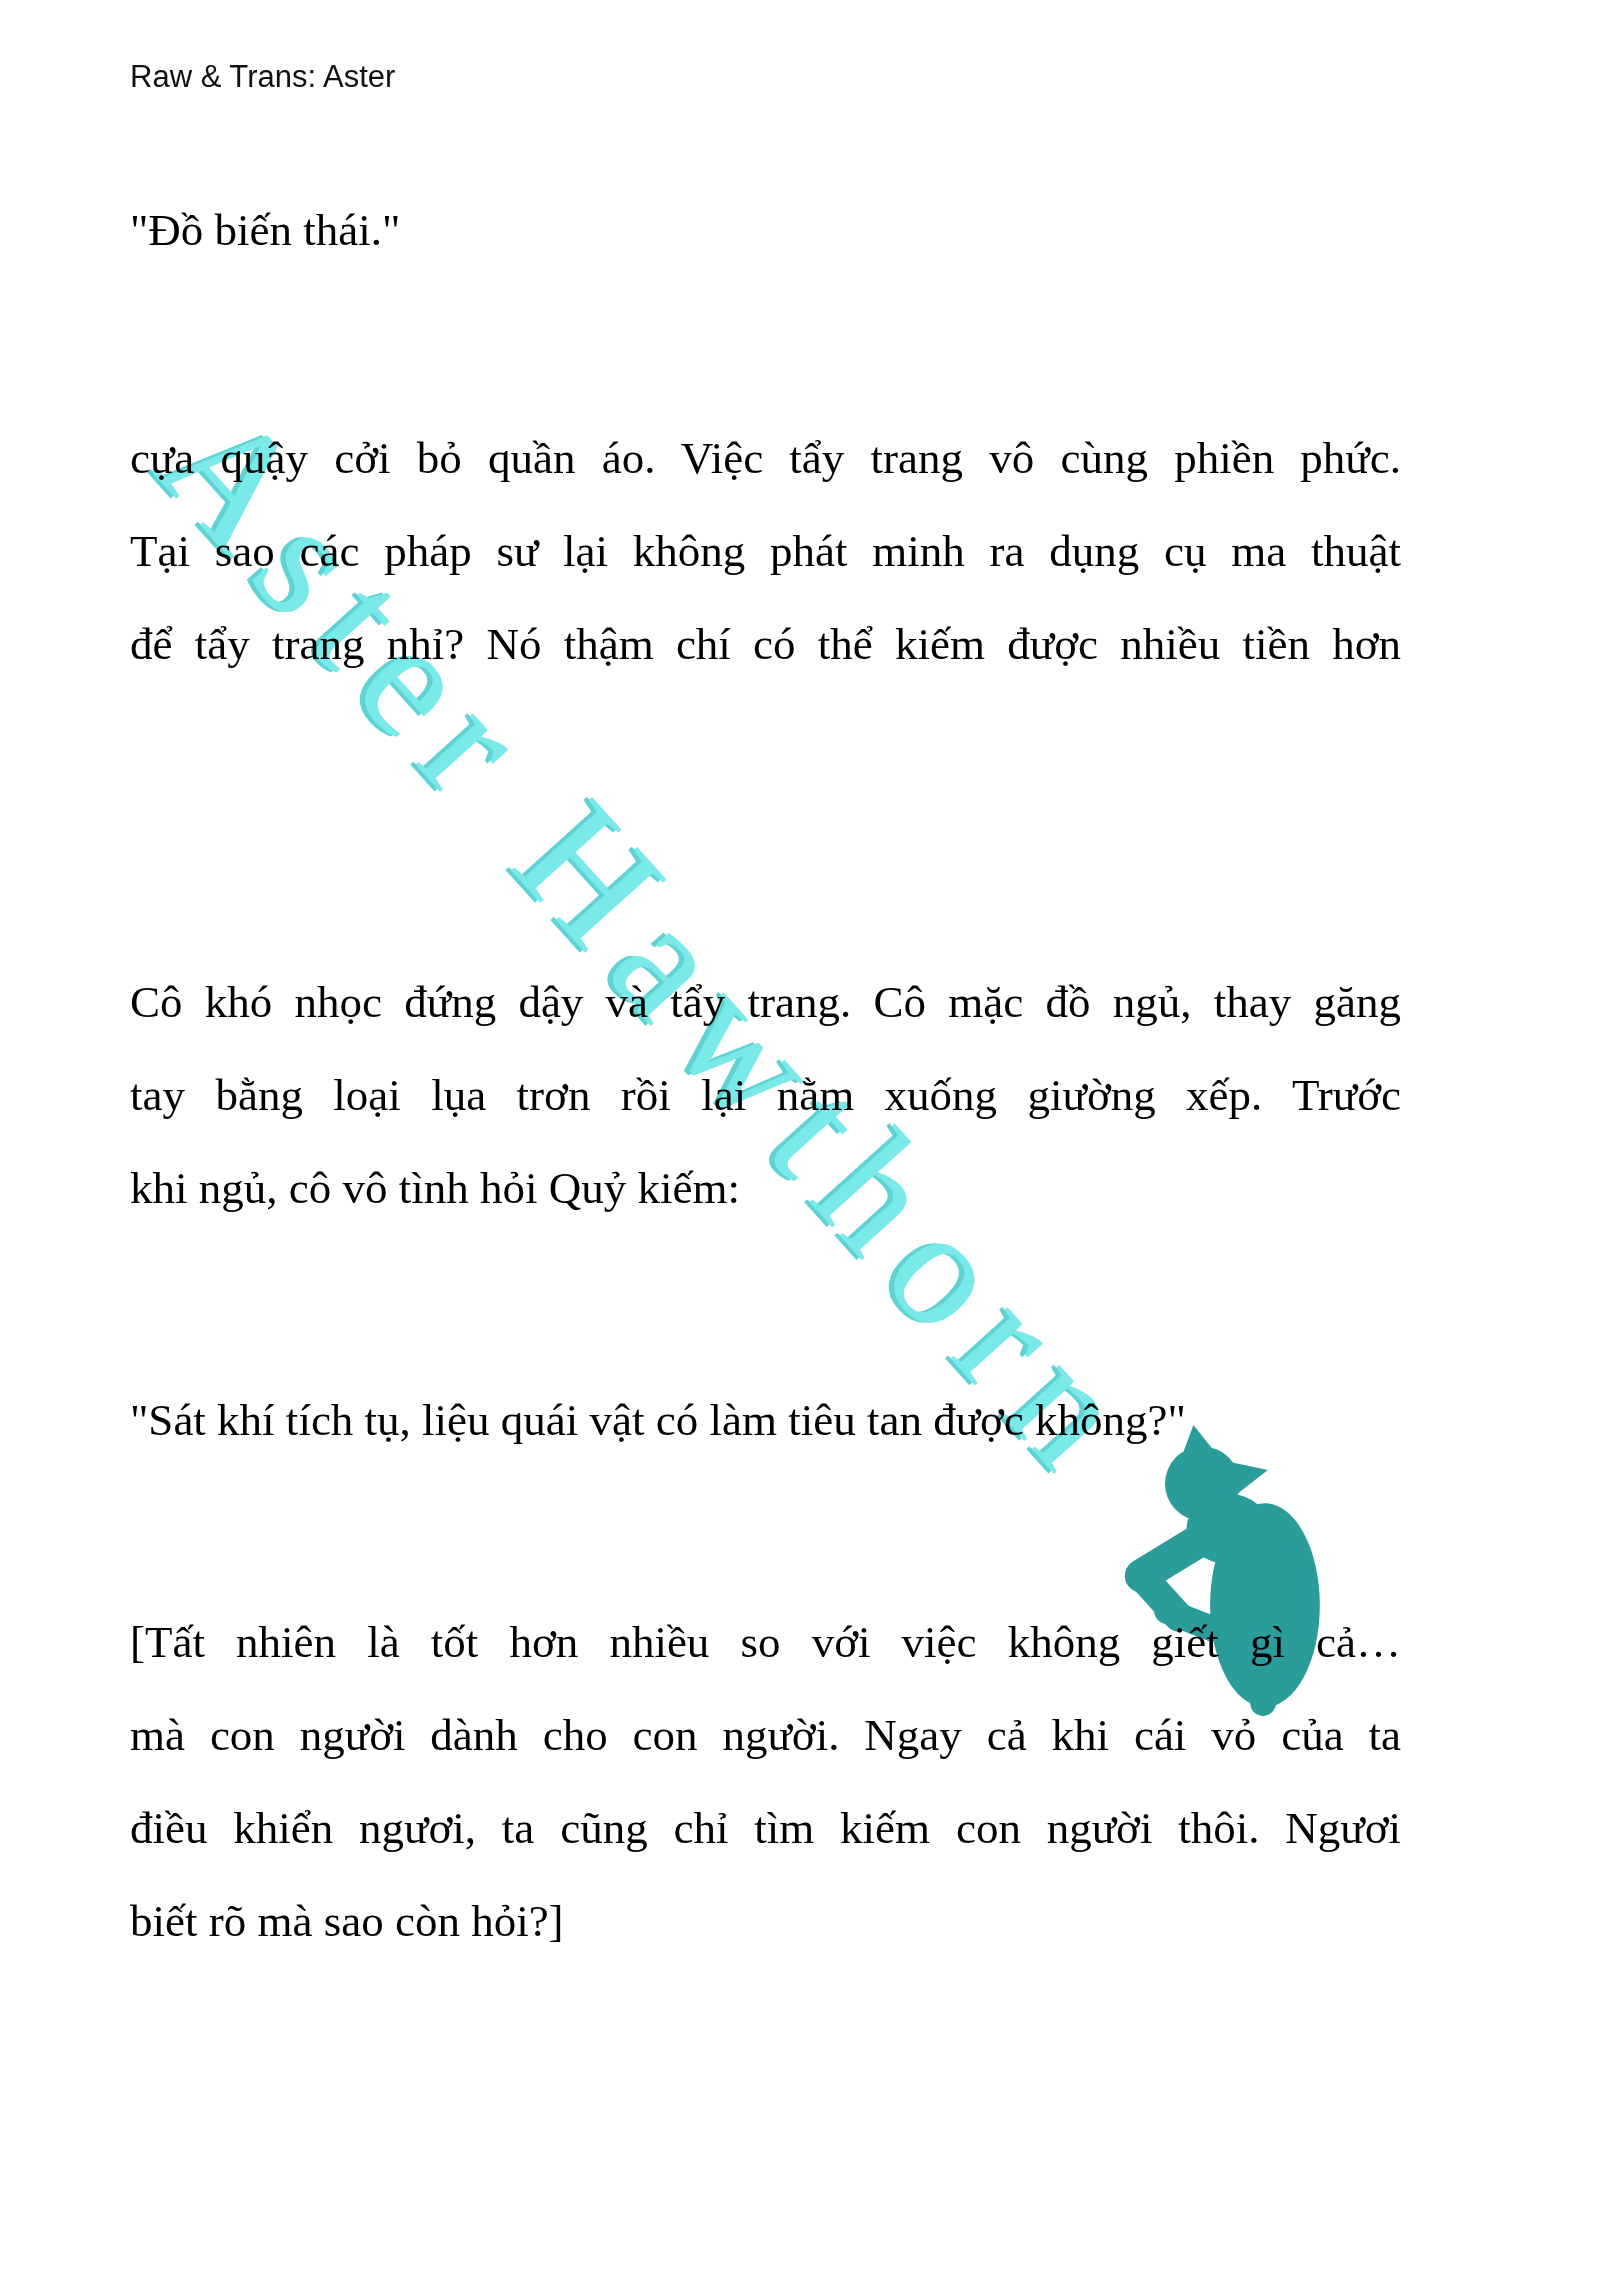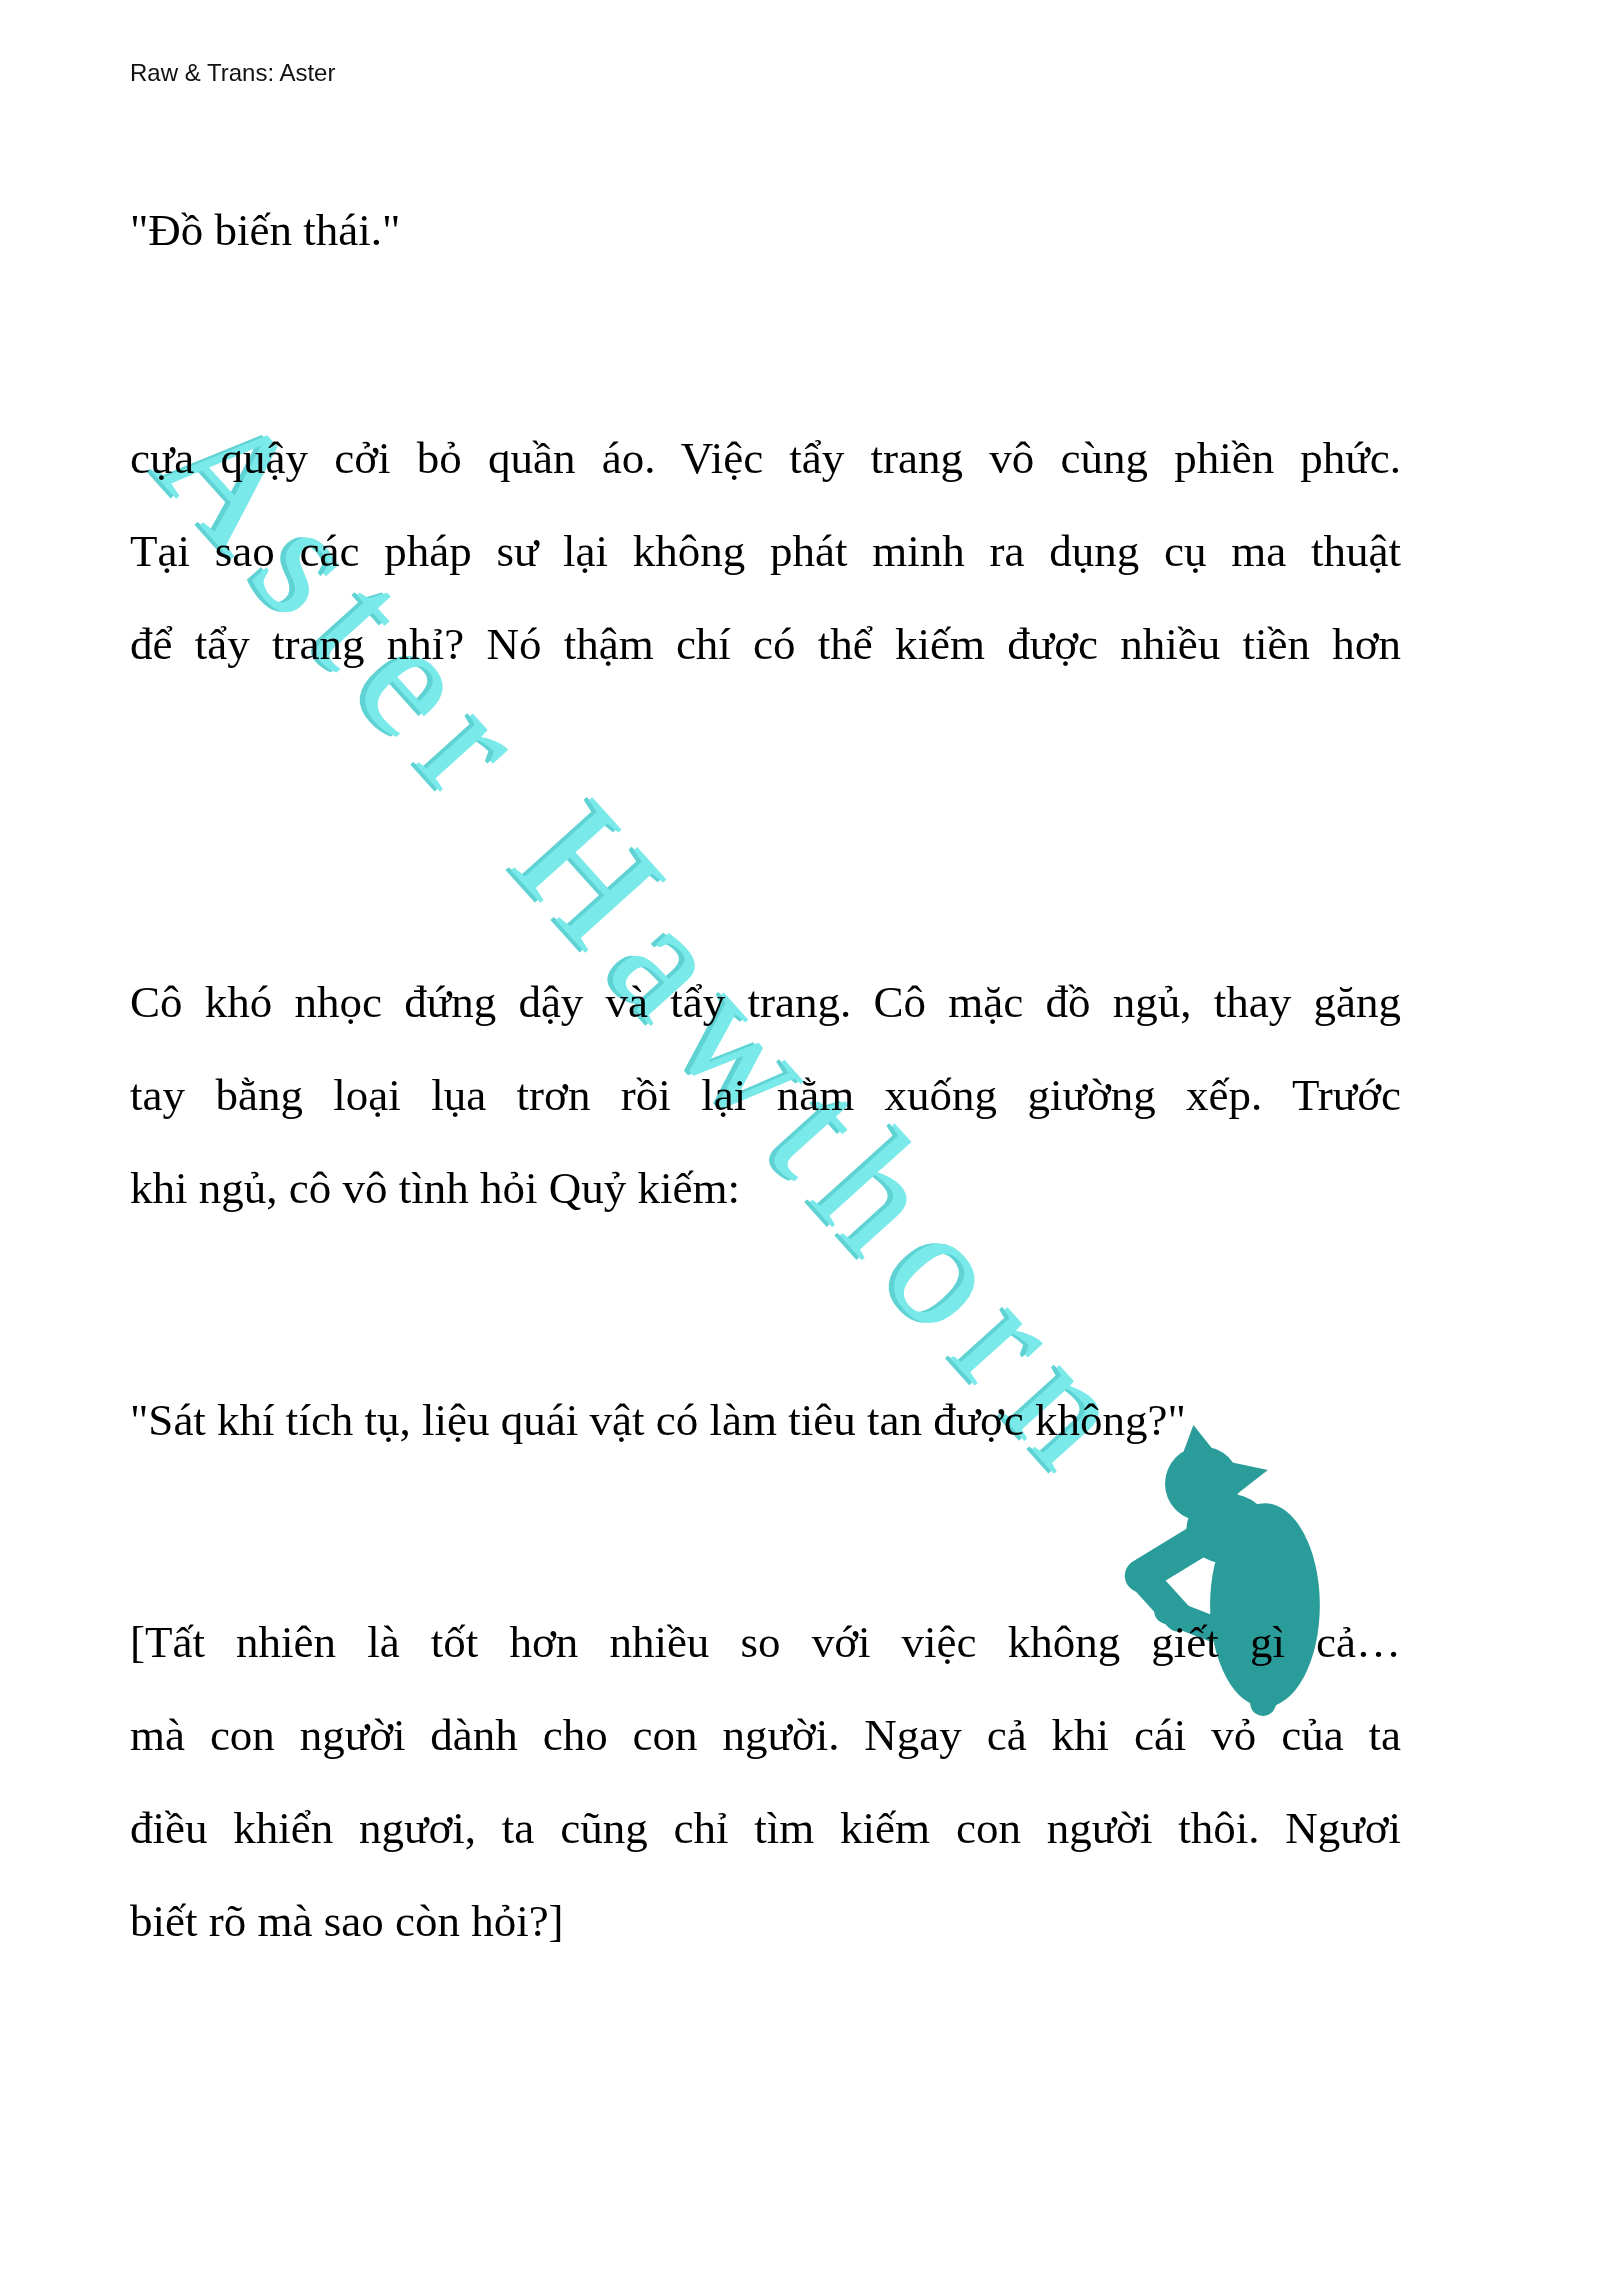--- a/index.html
+++ b/index.html
@@ -44,21 +44,21 @@
     height: 294px;
     overflow: visible;
   }
   
   .header {
     position: absolute;
     left: 130px;
     top: 59px;
     z-index: 2;
     font-family: "Liberation Sans", sans-serif;
-    font-size: 24px;
+    font-size: 31px;
     color: #111111;
     white-space: nowrap;
   }
   .para {
     position: absolute;
     left: 130px;
     width: 1271px;
     z-index: 2;
     font-size: 45px;
     line-height: 93px;

